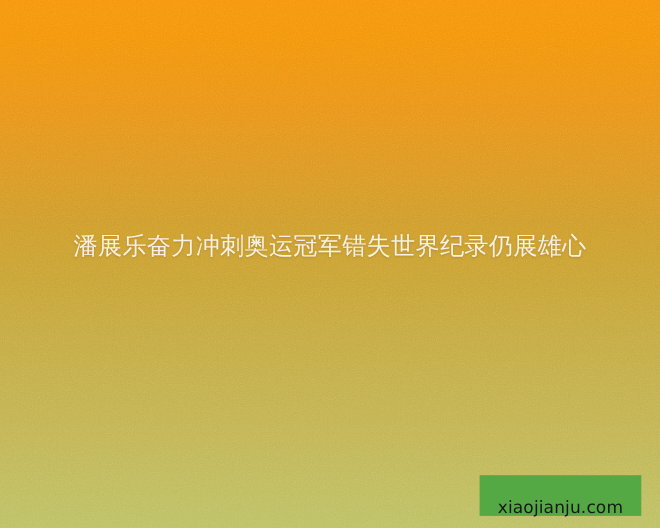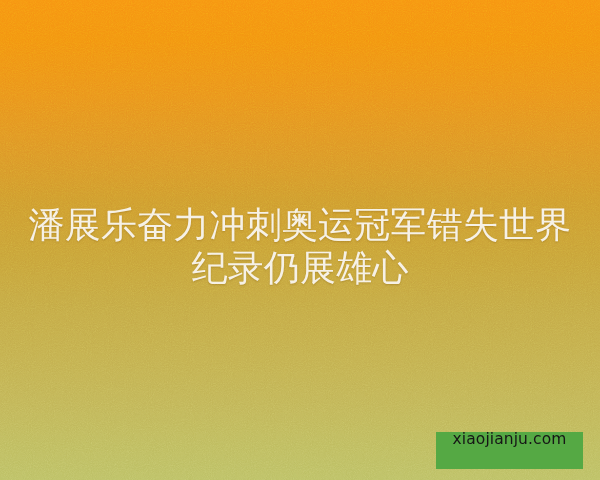--- a/index.html
+++ b/index.html
@@ -57,38 +57,38 @@
   .bg-noise2 svg { display: block; width: 100%; height: 100%; }
 
   
   .headline {
     position: absolute;
     left: 22px;
     right: 22px;
     top: 203px;
     text-align: center;
     color: #f6f1e6;
-    font-size: 36px;
+    font-size: 22px;
     line-height: 43px;
     letter-spacing: 0.2px;
     font-weight: 400;
     white-space: pre-wrap;
     text-shadow: 0 1px 2px rgba(120, 80, 10, 0.30);
   }
 
   
   .watermark {
     position: absolute;
     left: 436px;
     top: 432px;
     width: 147px;
     height: 37px;
     background: #55a944;
     display: flex;
-    align-items: flex-start;
+    align-items: flex-end;
     justify-content: center;
   }
   .watermark-text {
     color: #161616;
     font-size: 15.5px;
     line-height: 1;
     letter-spacing: 0.1px;
     font-weight: 400;
   }
 </style>

